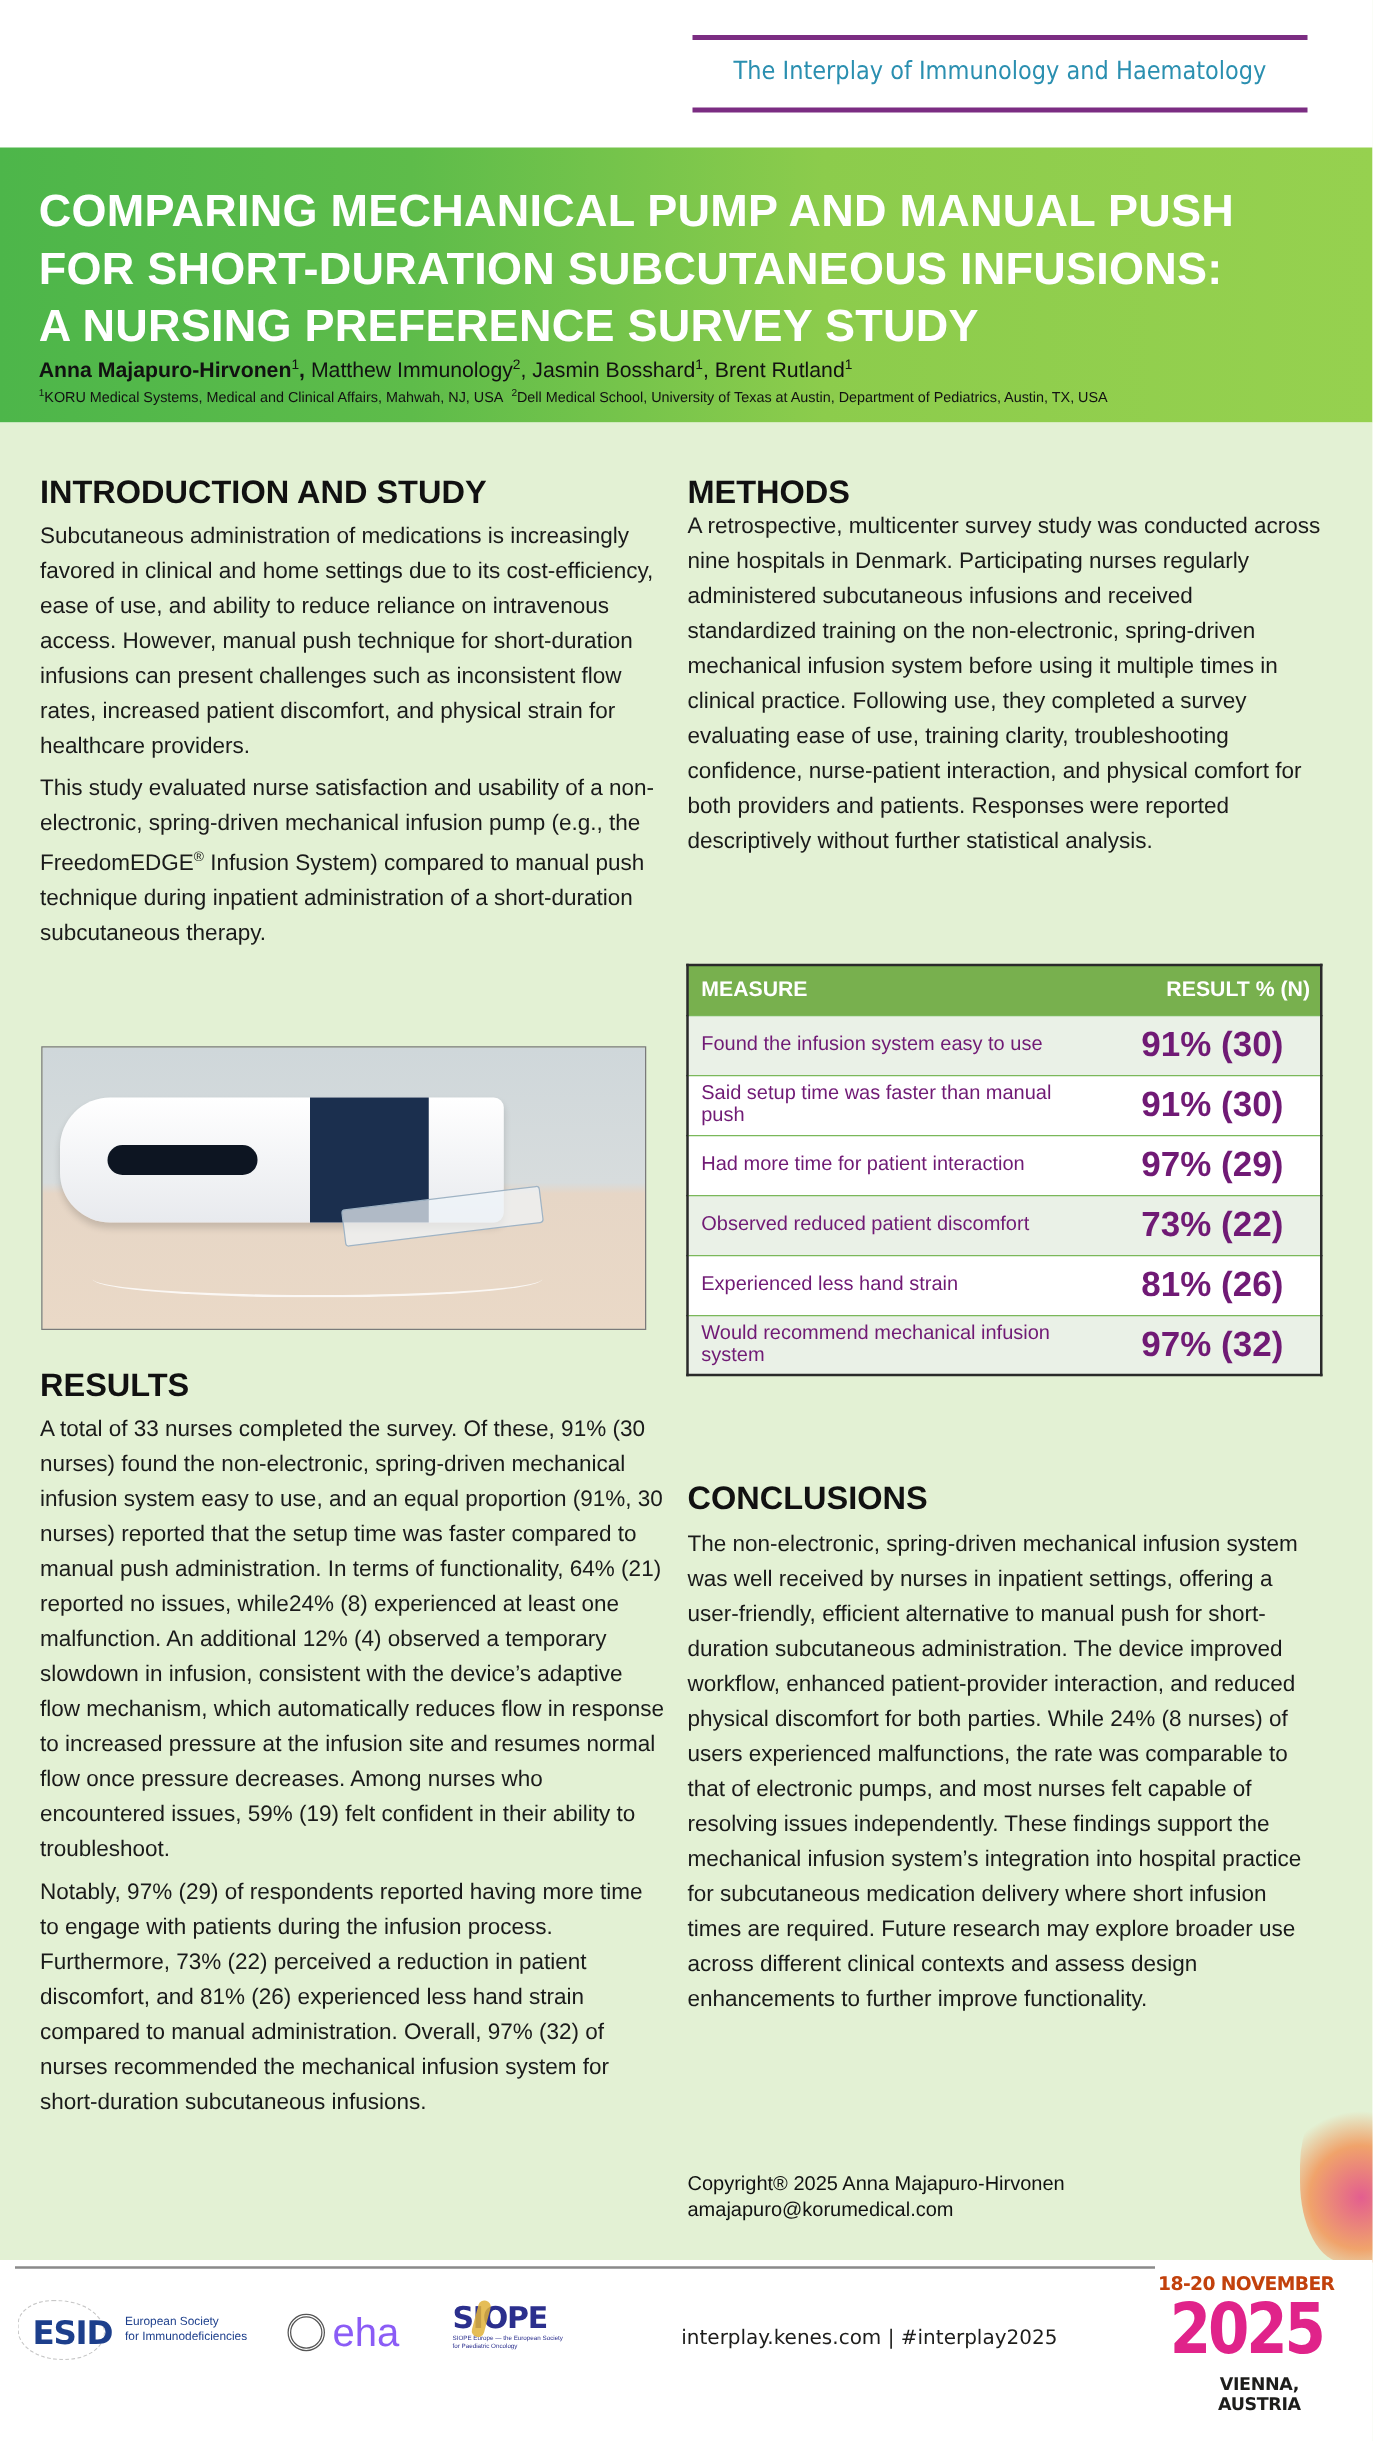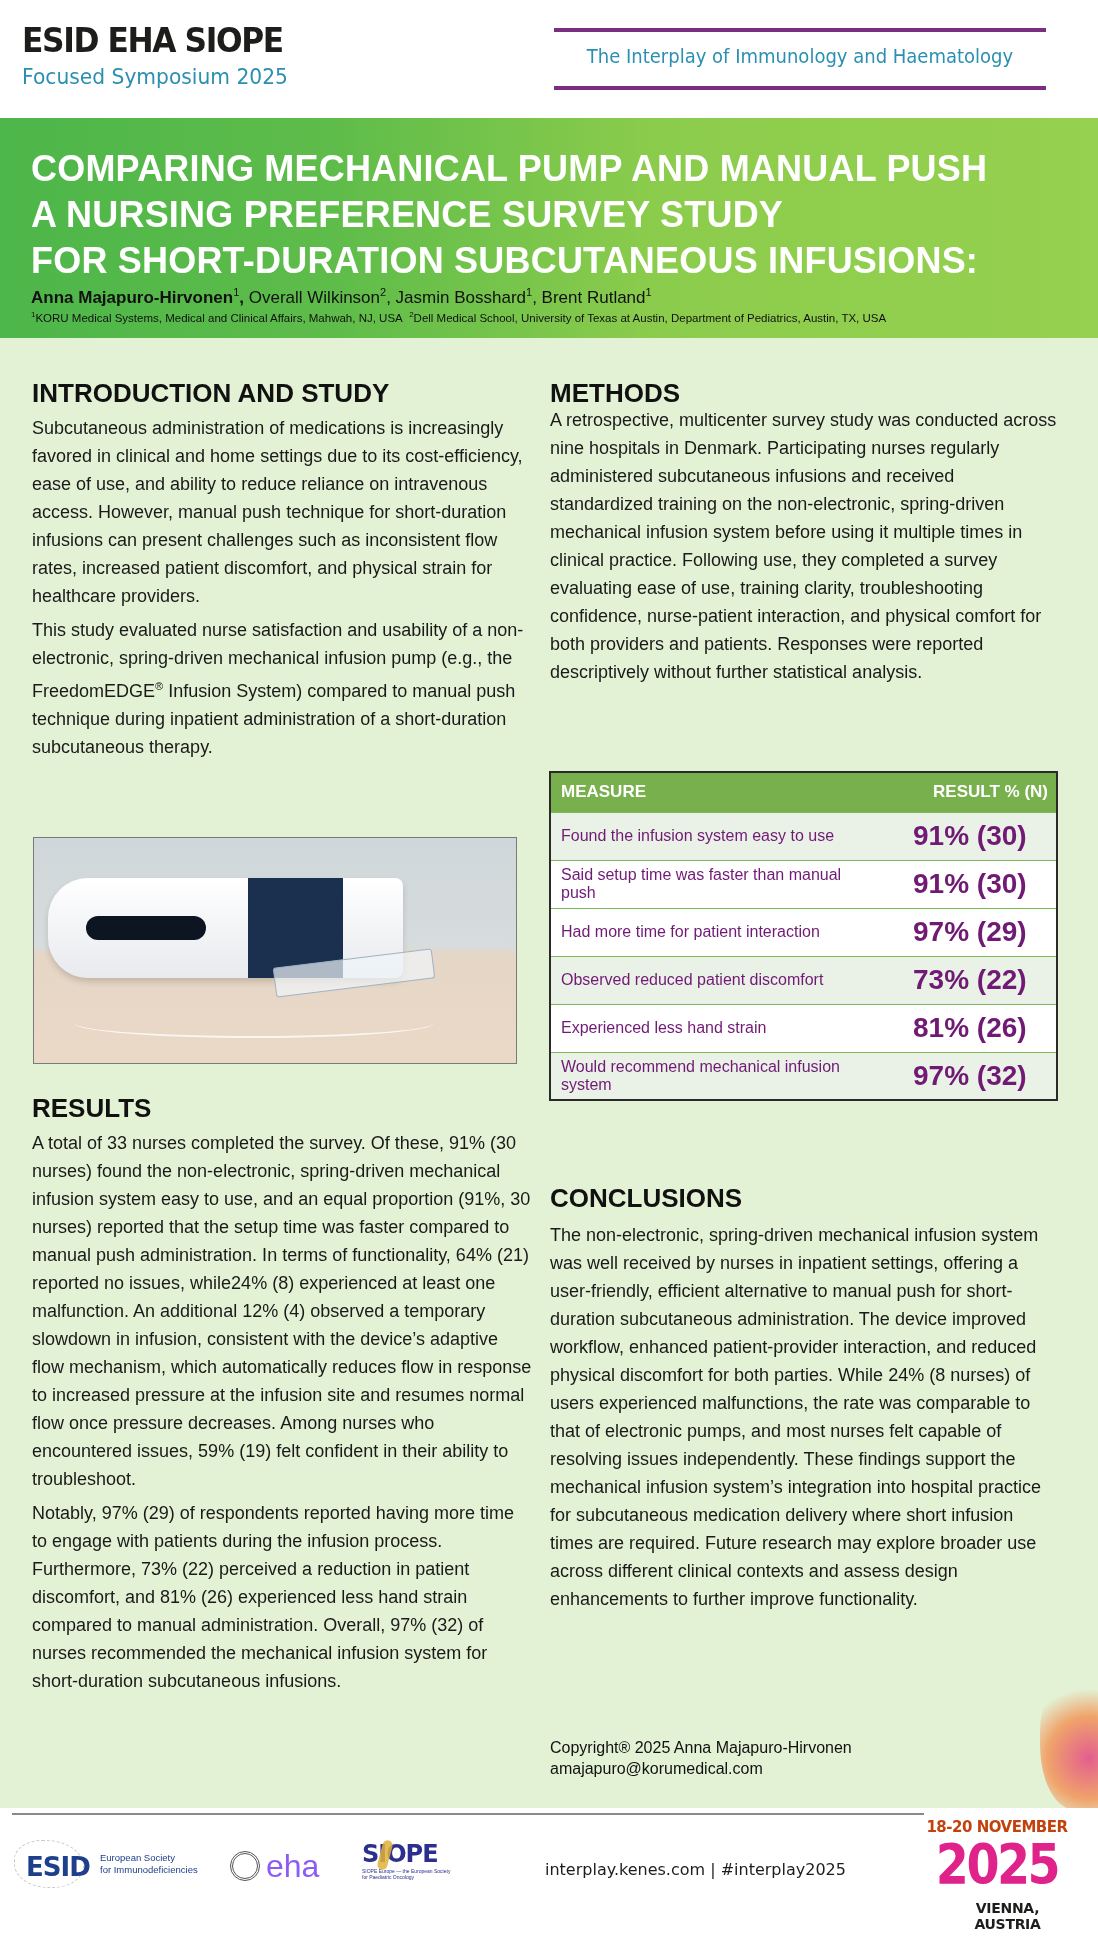--- a/index.html
+++ b/index.html
@@ -67,38 +67,34 @@
   .site { position: absolute; left: 545px; top: 1860px; font-family: "DejaVu Sans", sans-serif; font-size: 16px; color: #1d1d1b; }
   .dates { position: absolute; left: 922px; top: 1818px; width: 150px; text-align: center; }
   .dates-top { font-family: "DejaVu Sans", sans-serif; font-weight: bold; font-size: 15px; color: #c2410c; letter-spacing: -0.5px; }
   .dates-year { font-family: "DejaVu Sans", sans-serif; font-weight: bold; font-size: 56px; line-height: 56px; color: #e0238a; letter-spacing: -3px; transform: scaleX(0.85); }
   .dates-city { font-family: "DejaVu Sans", sans-serif; font-weight: bold; font-size: 14px; color: #1d1d1b; margin-top: 8px; letter-spacing: -0.3px; margin-left: 21px; }
 </style>
 </head>
 <body>
 
 <div class="top">
-  <div class="brand">
-    <div class="brand-main">ESID EHA SIOPE</div>
-    <div class="brand-sub">Focused Symposium 2025</div>
-  </div>
   <div class="tagline-box">
     <div class="tagline">The Interplay of Immunology and Haematology</div>
   </div>
 </div>
 
 <div class="band"></div>
 <div class="title">
   <div>COMPARING MECHANICAL PUMP AND MANUAL PUSH</div>
+  <div>FOR SHORT-DURATION SUBCUTANEOUS INFUSIONS:</div>
   <div>A NURSING PREFERENCE SURVEY STUDY</div>
-  <div>FOR SHORT-DURATION SUBCUTANEOUS INFUSIONS:</div>
 </div>
 <div class="authors">
   <b>Anna Majapuro-Hirvonen</b><sup>1</sup><b>,</b>
-  <span>Overall Wilkinson</span><sup>2</sup>,
+  <span>Matthew Immunology</span><sup>2</sup>,
   <span>Jasmin Bosshard</span><sup>1</sup>,
   <span>Brent Rutland</span><sup>1</sup>
 </div>
 <div class="affil">
   <sup>1</sup><span>KORU Medical Systems, Medical and Clinical Affairs, Mahwah, NJ, USA</span>&nbsp;&nbsp;<sup>2</sup><span>Dell Medical School, University of Texas at Austin, Department of Pediatrics, Austin, TX, USA</span>
 </div>
 
 <div class="content"></div>
 
 <div class="col" style="left:32px; top:378px; width:495px;">

